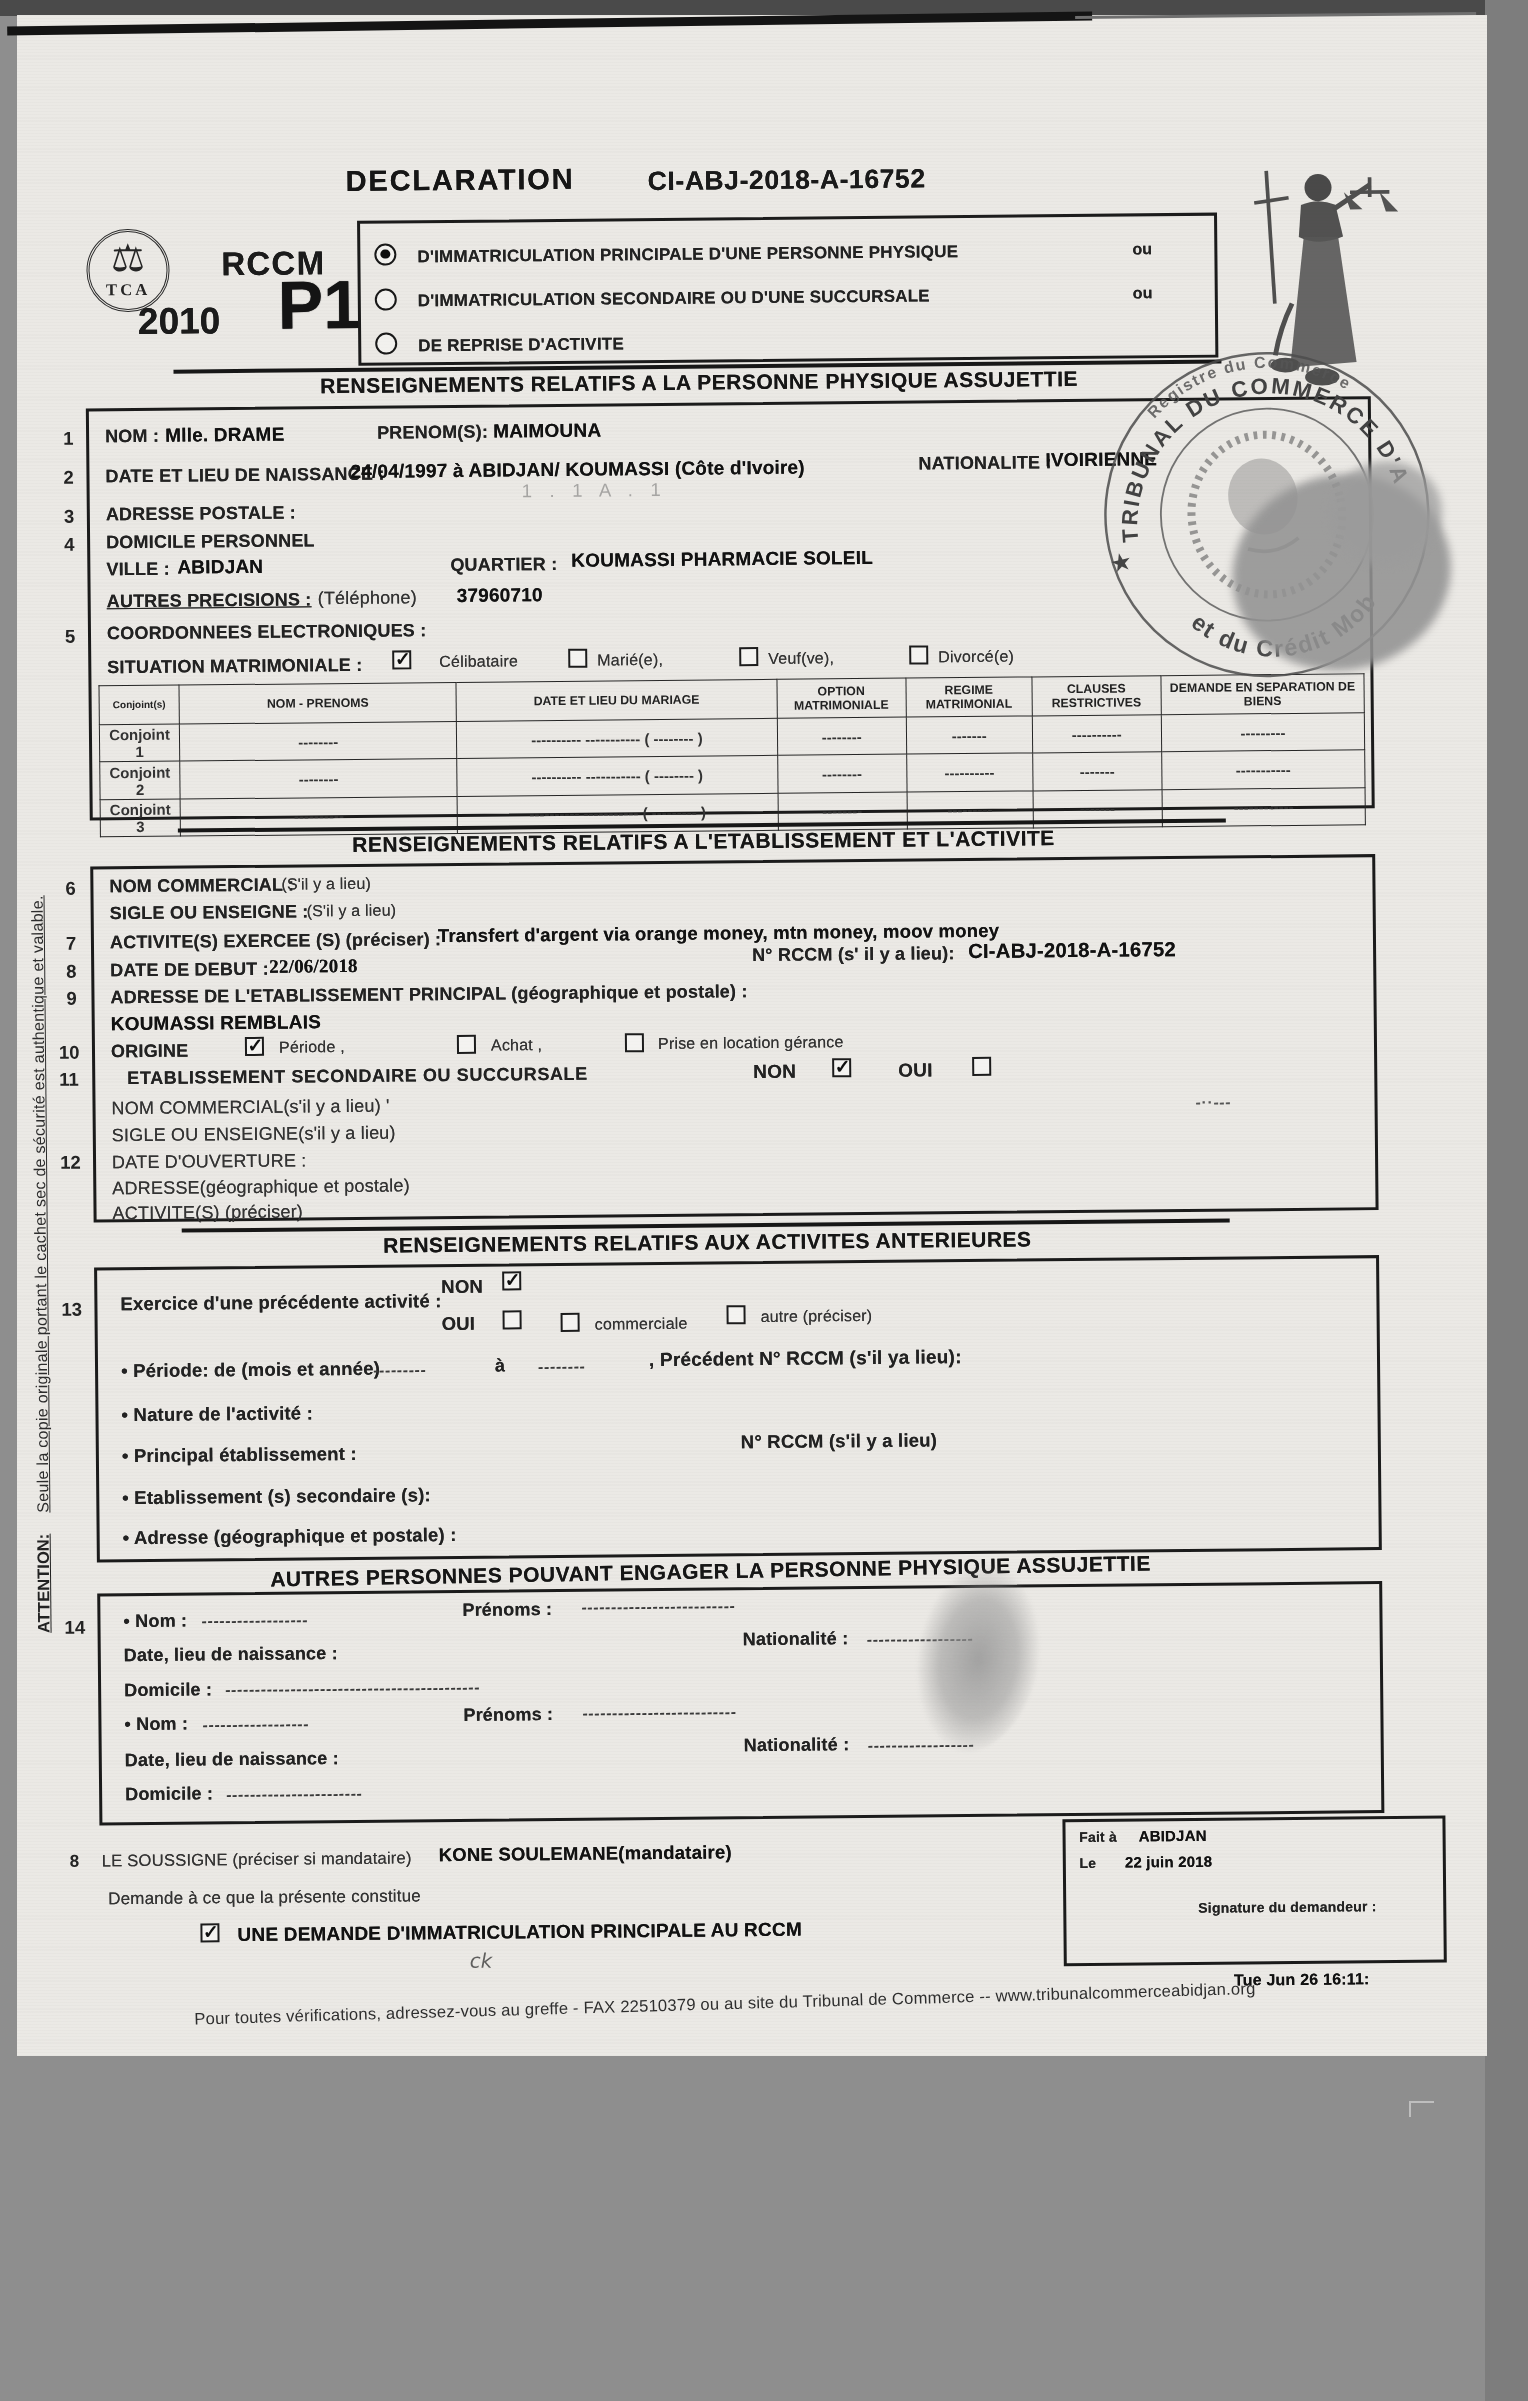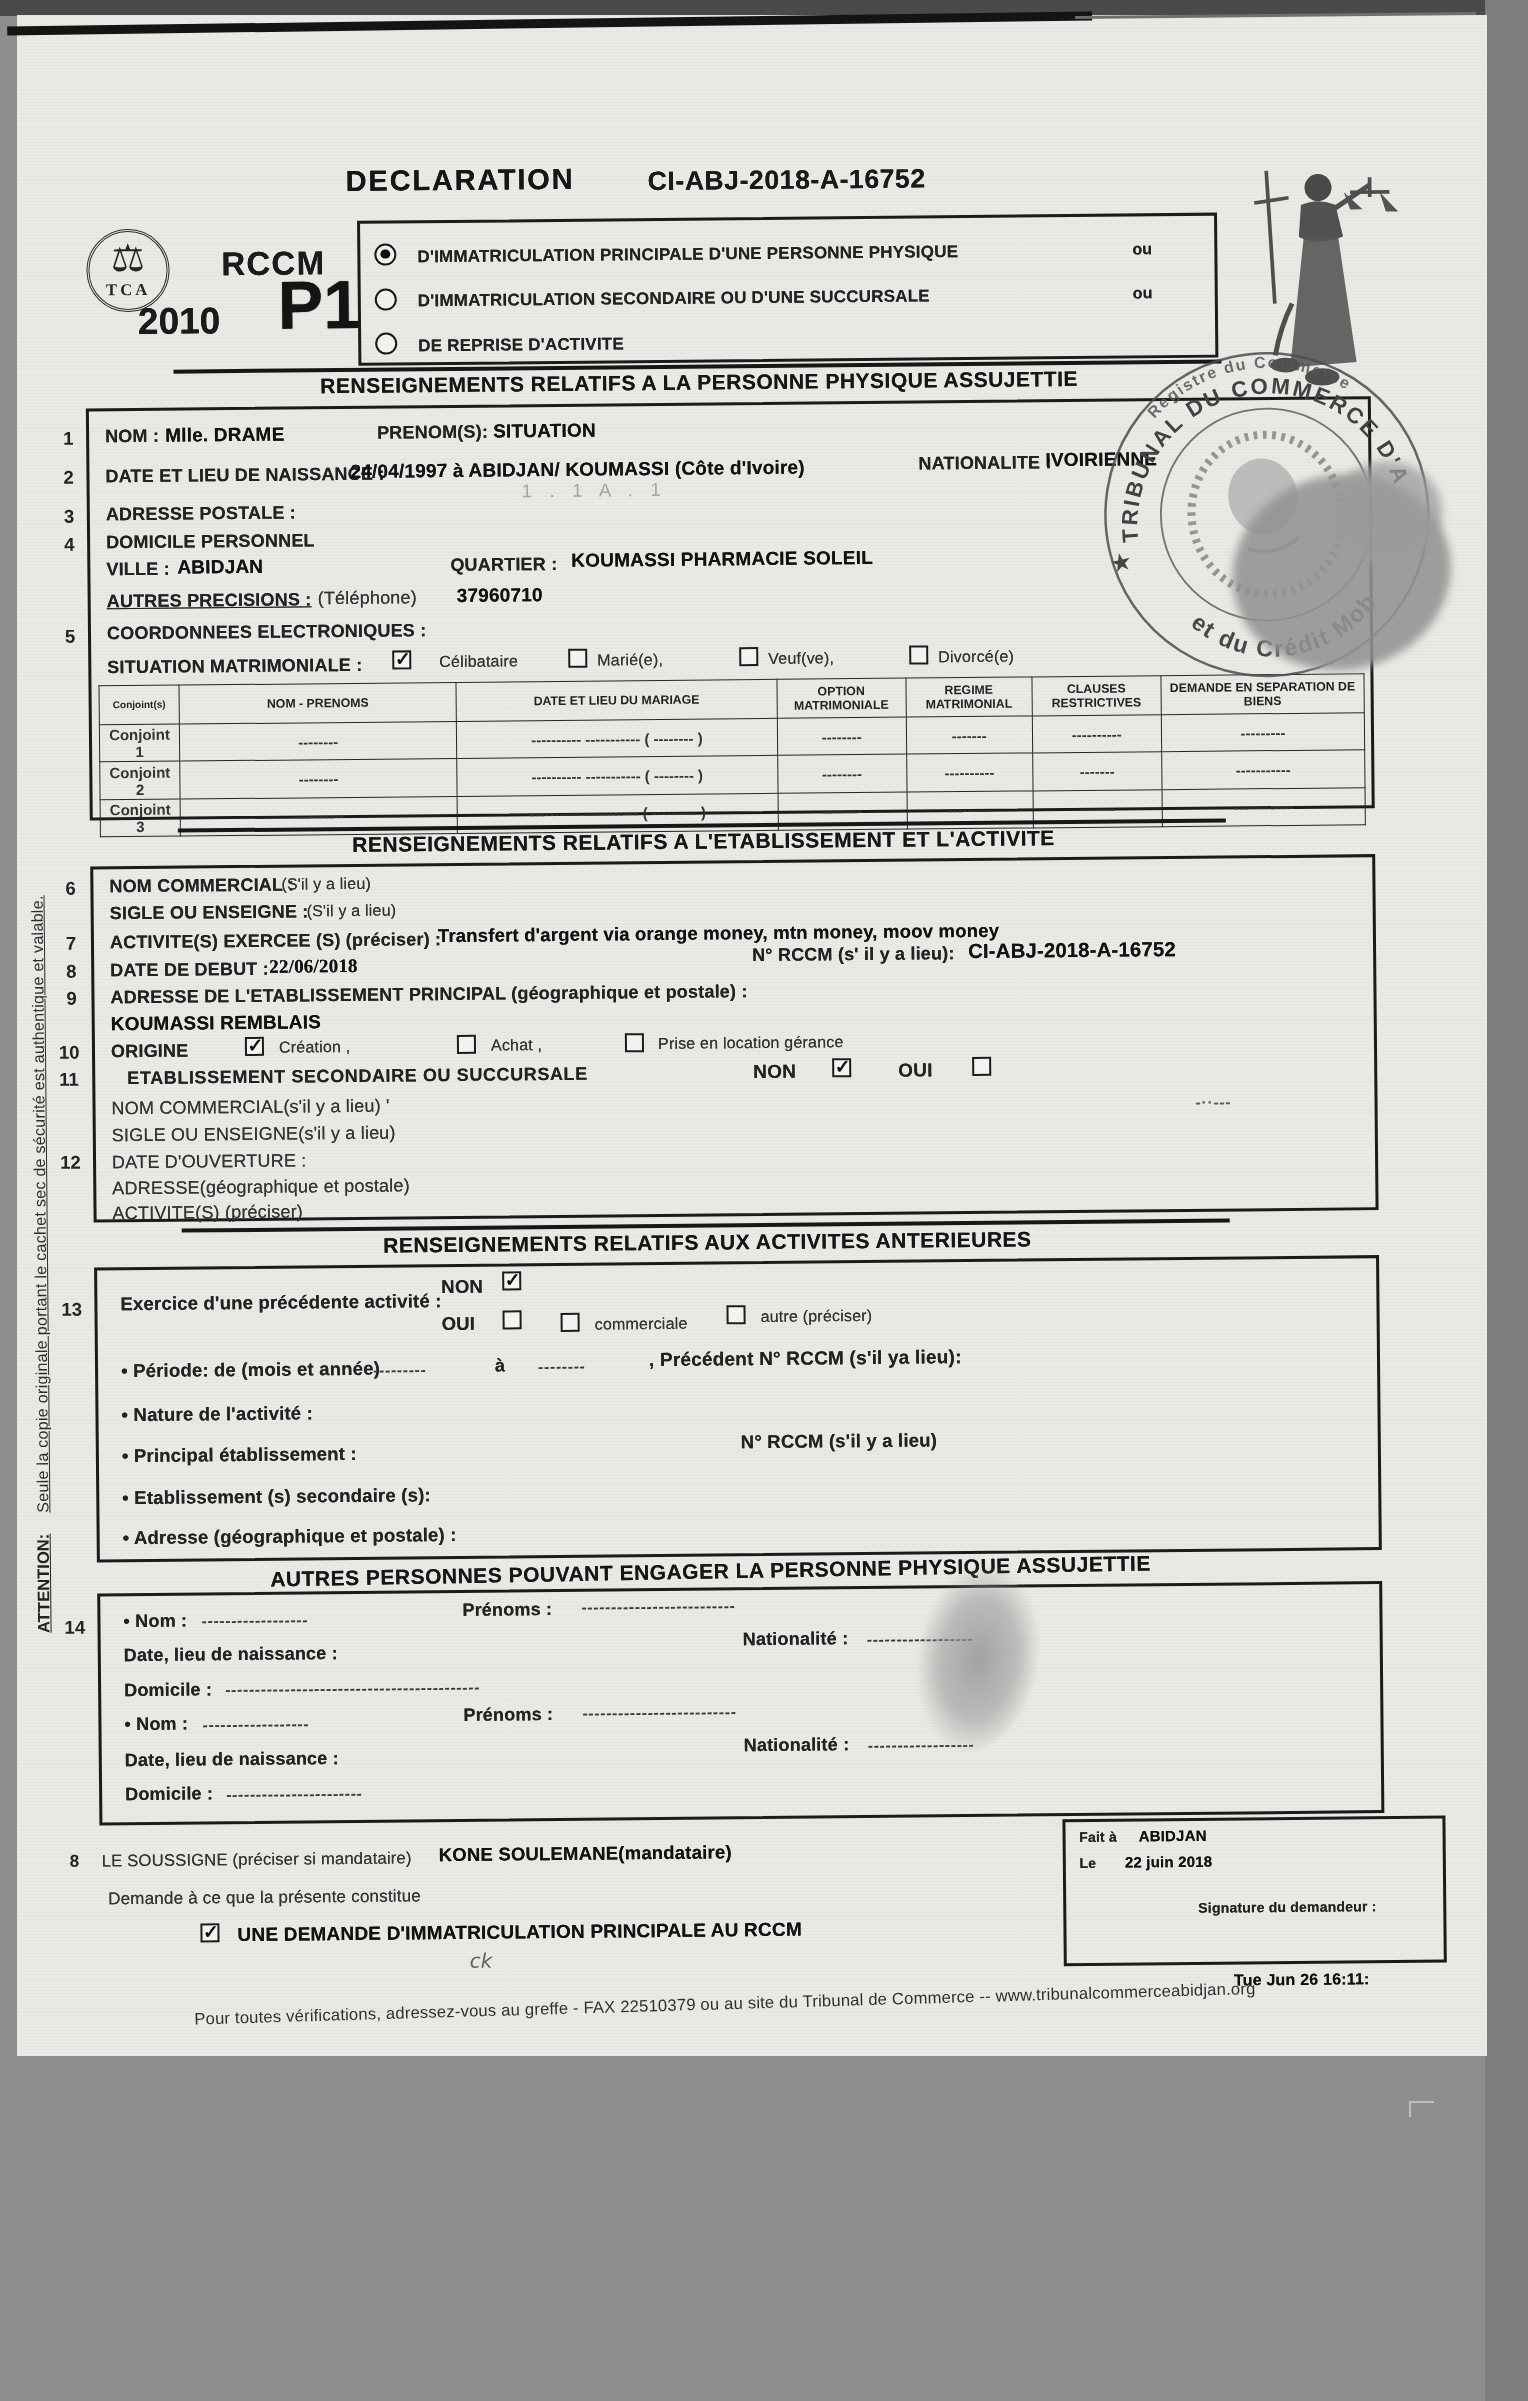--- a/index.html
+++ b/index.html
@@ -112,21 +112,21 @@
   <div class="box" style="left:92px;top:402px;width:1285px;height:412px;"></div>
   <div class="abs num" style="left:69px;top:421px;">1</div>
   <div class="abs num" style="left:69px;top:460px;">2</div>
   <div class="abs num" style="left:69px;top:499px;">3</div>
   <div class="abs num" style="left:69px;top:527px;">4</div>
   <div class="abs num" style="left:69px;top:619px;">5</div>
 
   <span class="abs lbl" style="left:111px;top:420px;">NOM :</span>
   <span class="abs val" style="left:171px;top:419px;text-align:center;">Mlle. DRAME</span>
   <span class="abs lbl" style="left:383px;top:419px;">PRENOM(S):</span>
-  <span class="abs val" style="left:499px;top:418px;">SITUATION</span>
+  <span class="abs val" style="left:499px;top:418px;">MAIMOUNA</span>
 
   <span class="abs lbl" style="left:111px;top:460px;">DATE ET LIEU DE NAISSANCE :</span>
   <span class="abs val" style="left:356px;top:457px;">24/04/1997 à ABIDJAN/ KOUMASSI (Côte d'Ivoire)</span>
   <span class="abs lbl" style="left:924px;top:455px;">NATIONALITE :</span>
   <span class="abs val" style="left:1051px;top:452px;">IVOIRIENNE</span>
 
   <span class="abs pencil" style="left:527px;top:478px;">1 .   1 A    . 1</span>
 
   <span class="abs lbl" style="left:111px;top:498px;">ADRESSE POSTALE :</span>
   <span class="abs lbl" style="left:111px;top:526px;">DOMICILE PERSONNEL</span>
@@ -225,21 +225,21 @@
   <span class="abs lbl" style="left:111px;top:954px;">DATE DE DEBUT :</span>
   <span class="abs val" style="left:270px;top:951px;font-family:Liberation Serif, serif;">22/06/2018</span>
   <span class="abs lbl" style="left:753px;top:945px;">N° RCCM (s' il y a lieu):</span>
   <span class="abs val" style="left:969px;top:942px;font-size:20.3px;">CI-ABJ-2018-A-16752</span>
 
   <span class="abs lbl" style="left:111px;top:981px;">ADRESSE DE L'ETABLISSEMENT PRINCIPAL (géographique et postale) :</span>
   <span class="abs val" style="left:111px;top:1007px;">KOUMASSI REMBLAIS</span>
 
   <span class="abs lbl" style="left:111px;top:1035px;">ORIGINE</span>
   <span class="cb abs" style="left:245px;top:1032px;"><span class="mk">✓</span></span>
-  <span class="abs lbl lite sm" style="left:279px;top:1034px;">Création ,</span>
+  <span class="abs lbl lite sm" style="left:279px;top:1034px;">Période ,</span>
   <span class="cb abs" style="left:457px;top:1032px;"><span class="mk"></span></span>
   <span class="abs lbl lite sm" style="left:491px;top:1034px;">Achat ,</span>
   <span class="cb abs" style="left:625px;top:1032px;"><span class="mk"></span></span>
   <span class="abs lbl lite sm" style="left:658px;top:1034px;">Prise en location gérance</span>
 
   <span class="abs lbl" style="left:127px;top:1062px;letter-spacing:0.6px;">ETABLISSEMENT SECONDAIRE OU  SUCCURSALE</span>
   <span class="abs lbl" style="left:753px;top:1061px;font-size:19px;">NON</span>
   <span class="cb abs" style="left:832px;top:1059px;"><span class="mk">✓</span></span>
   <span class="abs lbl" style="left:898px;top:1061px;font-size:19px;">OUI</span>
   <span class="cb abs" style="left:972px;top:1059px;"><span class="mk"></span></span>

